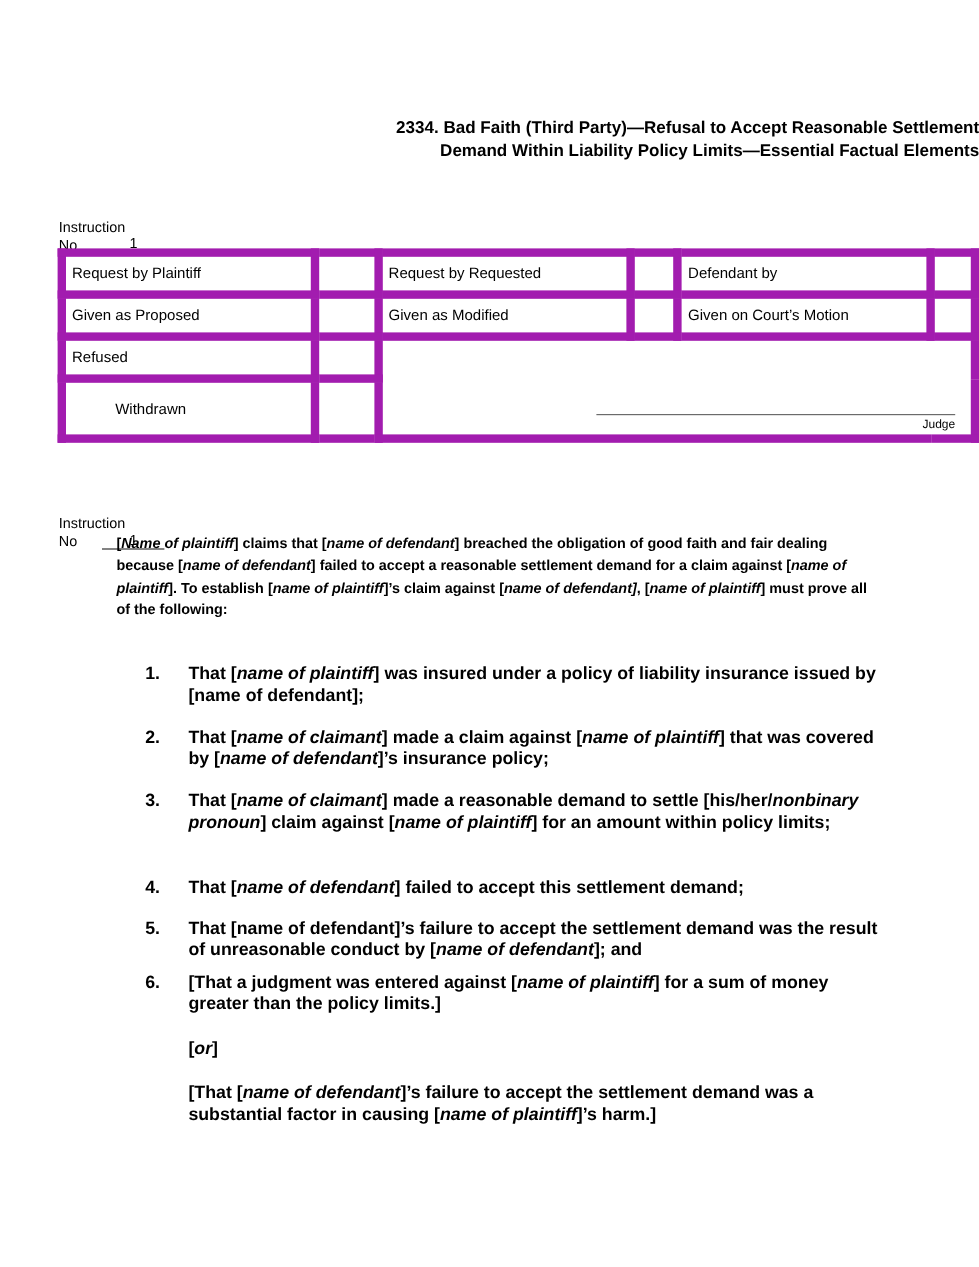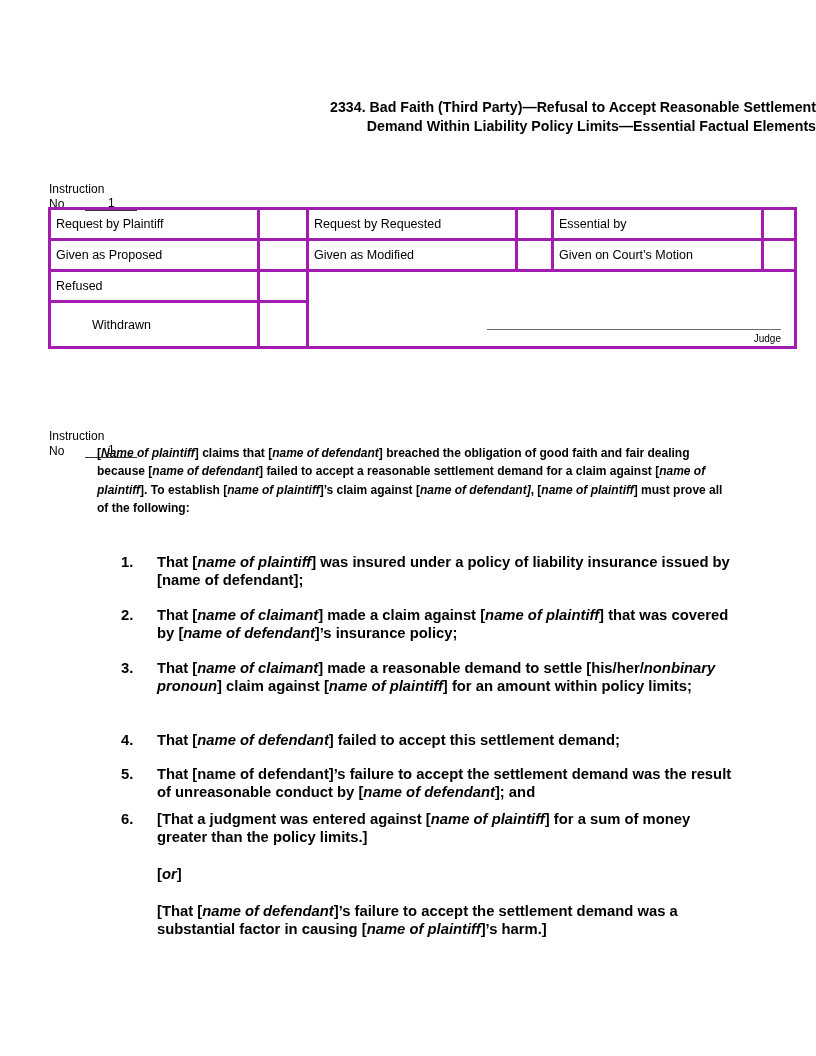--- a/index.html
+++ b/index.html
@@ -6,21 +6,21 @@
   body { width: 816px; height: 1056px; position: relative; overflow: hidden;
          font-family: "Liberation Sans", sans-serif; color: #000; }
   .title { position: absolute; left: 0; width: 816px; top: 98px; text-align: right;
            font-weight: bold; font-size: 14.2px; line-height: 18.5px; }
   .instr { position: absolute; left: 49px; font-size: 12px; line-height: 14.5px; margin-top: 32px; }
   .instr .no-row { display: flex; align-items: flex-end; }
   .instr .no-val { display: inline-block; width: 52px; margin-left: 21px;
                    border-bottom: 1px solid #333; text-align: center; line-height: 13px; }
   table.ctrl { position: absolute; left: 48px; top: 207px; border-collapse: collapse;
                font-size: 12.5px; }
-  table.ctrl td { border: 3px solid #a21caf; padding: 0 5px; vertical-align: middle; }
+  table.ctrl td { border: 7px solid #a21caf; padding: 0 5px; vertical-align: middle; }
   .c-lbl1 { width: 196px; } .c-box { width: 23px; } .c-lbl2 { width: 196px; }
   .c-lbl3 { width: 197px; } .c-box3 { width: 20px; }
   tr.r1 td, tr.r2 td, tr.r3 td { height: 28px; }
   tr.r4 td { height: 43px; padding-left: 41px; }
   td.judge-cell { position: relative; vertical-align: bottom; }
   .judge-line { position: absolute; left: 178px; right: 13px; bottom: 16px; border-top: 1px solid #6b6b6b; }
   .judge-lbl { position: absolute; right: 13px; bottom: 2px; font-size: 10px; }
   .body { position: absolute; left: 97px; width: 640px; font-weight: bold;
           font-size: 12px; line-height: 18.3px; }
   .intro { top: 444px; }
@@ -46,21 +46,21 @@
   </div>
 </div>
 
 <table class="ctrl">
   <tbody>
       <tr class="r1">
     <td class="c-lbl1">Request by Plaintiff</td>
     <td class="c-box"></td>
     <td class="c-lbl2">Request by Requested</td>
     <td class="c-box"></td>
-    <td class="c-lbl3">Essential by</td>
+    <td class="c-lbl3">Defendant by</td>
     <td class="c-box3"></td>
   </tr>
   <tr class="r2">
     <td>Given as Proposed</td>
     <td></td>
     <td>Given as Modified</td>
     <td></td>
     <td>Given on Court’s Motion</td>
     <td></td>
   </tr>

